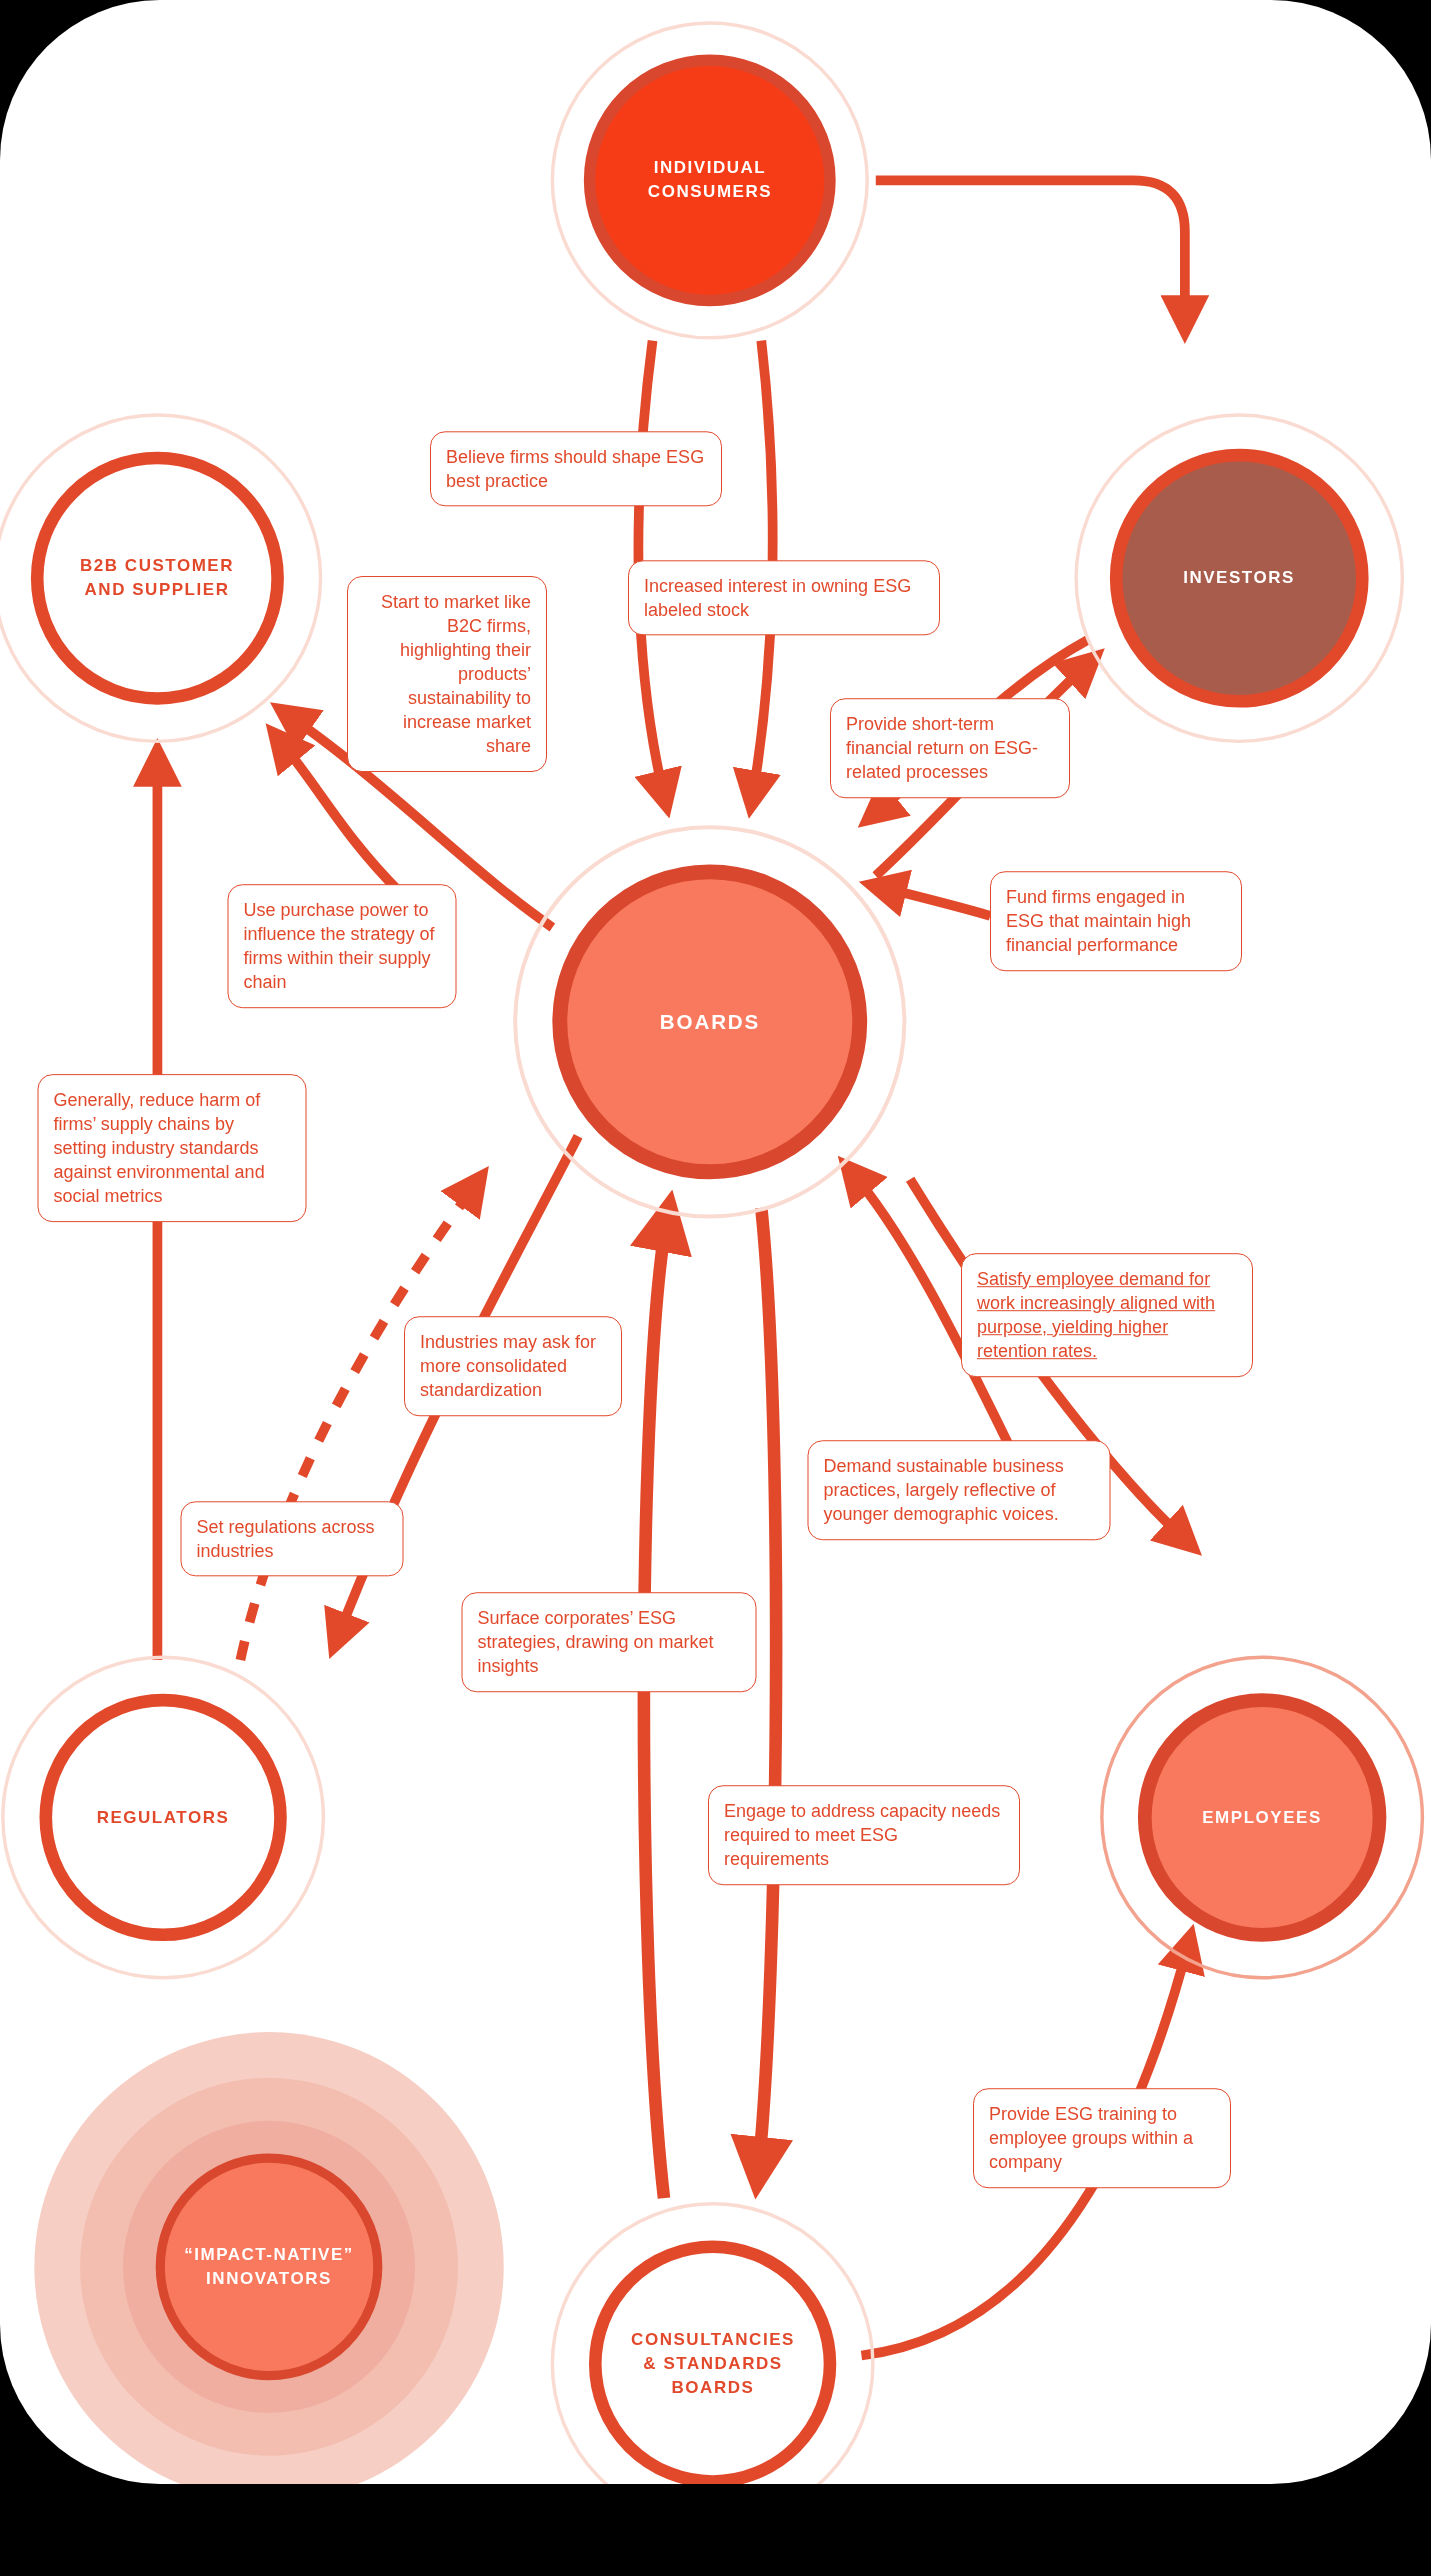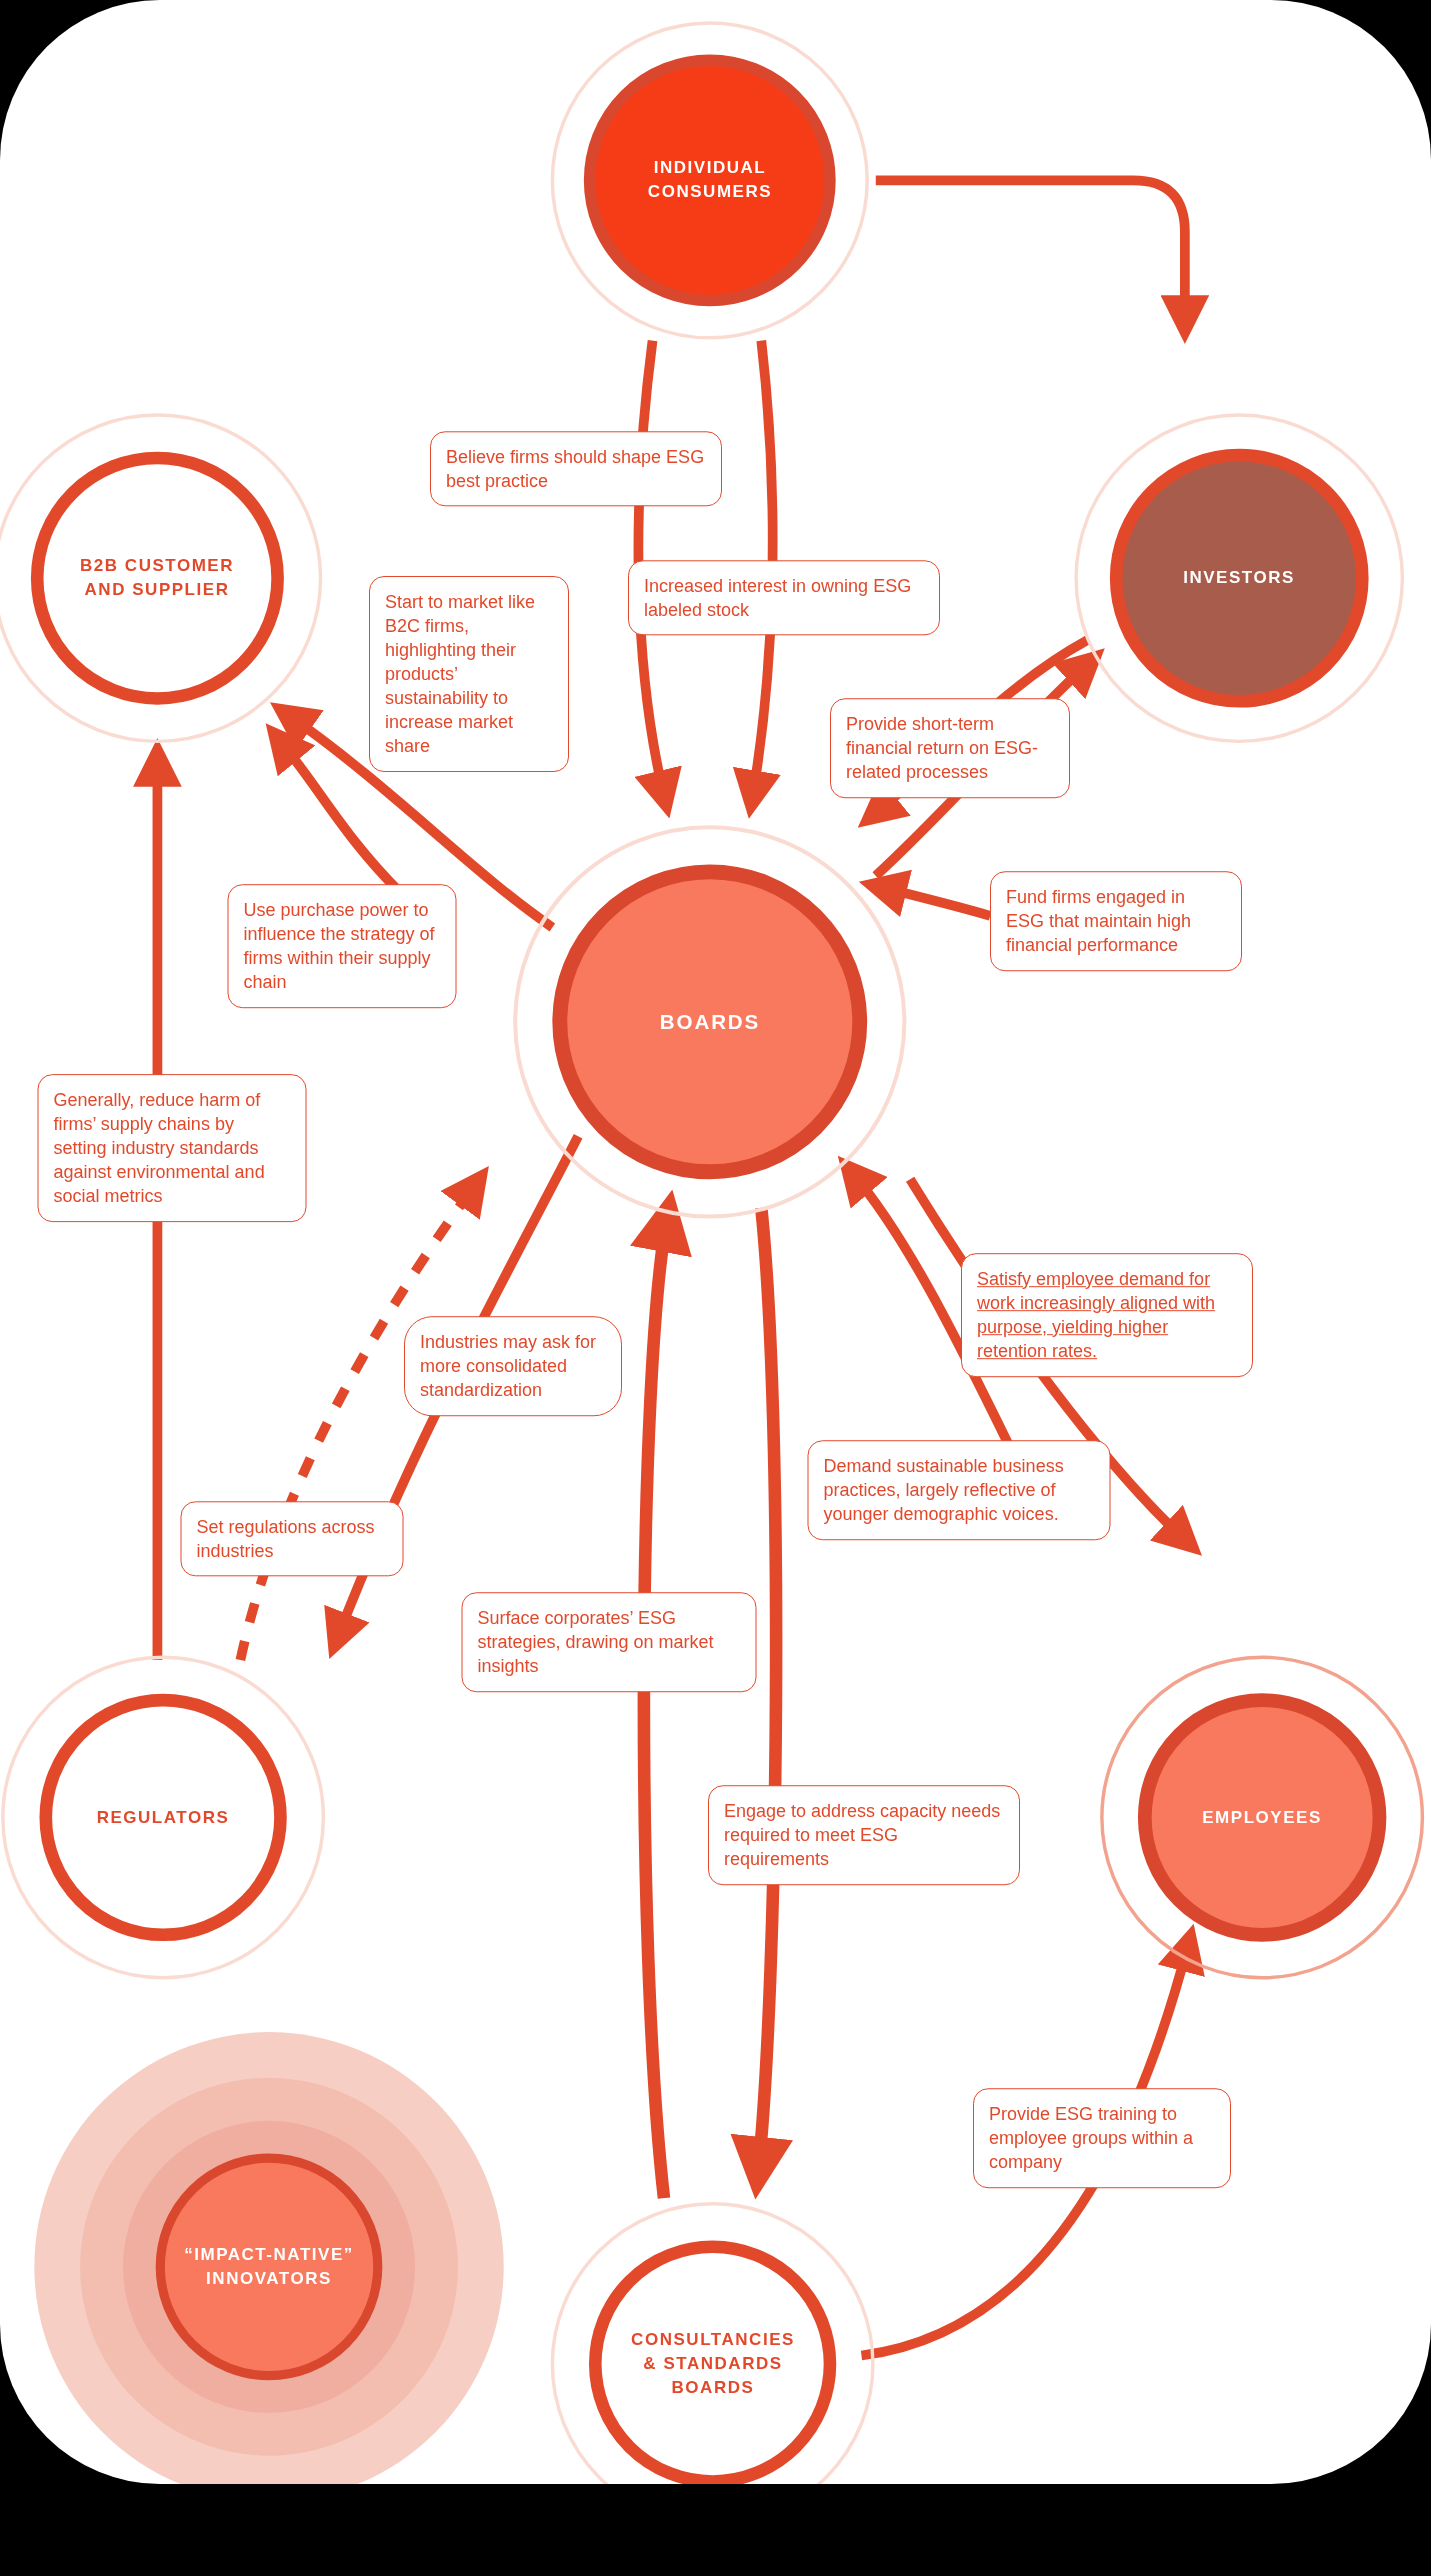--- a/index.html
+++ b/index.html
@@ -122,33 +122,33 @@
   <div class="node-label" style="left:1262px;top:1818px;width:229px;font-size:17px;color:#FFFFFF;">EMPLOYEES</div>
 
   <div class="node-label" style="left:269px;top:2267px;width:229px;font-size:17px;color:#FFFFFF;">“IMPACT-NATIVE”<br>INNOVATORS</div>
 
   <div class="node-label" style="left:713px;top:2364px;width:218px;font-size:17px;color:#E2492B;">CONSULTANCIES<br>&amp; STANDARDS<br>BOARDS</div>
 
   <div class="callout" style="left:576px;top:469px;width:292px;">Believe firms should shape ESG best practice</div>
 
   <div class="callout" style="left:784px;top:598px;width:312px;">Increased interest in owning ESG labeled stock</div>
 
-  <div class="callout" style="left:469px;top:674px;width:200px;">Start to market like B2C firms, highlighting their products’ sustainability to increase market share</div>
+  <div class="callout" style="left:447px;top:674px;width:200px;text-align:right;">Start to market like B2C firms, highlighting their products’ sustainability to increase market share</div>
 
   <div class="callout" style="left:950px;top:748px;width:240px;">Provide short-term financial return on ESG-related processes</div>
 
   <div class="callout" style="left:1116px;top:921px;width:252px;">Fund firms engaged in ESG that maintain high financial performance</div>
 
   <div class="callout" style="left:342px;top:946px;width:229px;">Use purchase power to influence the strategy of firms within their supply chain</div>
 
   <div class="callout" style="left:172px;top:1148px;width:269px;">Generally, reduce harm of firms’ supply chains by setting industry standards against environmental and social metrics</div>
 
   <div class="callout" style="left:1107px;top:1315px;width:292px;text-decoration:underline;">Satisfy employee demand for work increasingly aligned with purpose, yielding higher retention rates.</div>
 
-  <div class="callout" style="left:513px;top:1366px;width:218px;border-radius:28px;">Industries may ask for more consolidated standardization</div>
+  <div class="callout" style="left:513px;top:1366px;width:218px;">Industries may ask for more consolidated standardization</div>
 
   <div class="callout" style="left:959px;top:1490px;width:303px;">Demand sustainable business practices, largely reflective of younger demographic voices.</div>
 
   <div class="callout" style="left:292px;top:1499px;width:223px;margin-top:40px;">Set regulations across industries</div>
 
   <div class="callout" style="left:609px;top:1642px;width:295px;">Surface corporates’ ESG strategies, drawing on market insights</div>
 
   <div class="callout" style="left:864px;top:1835px;width:312px;">Engage to address capacity needs required to meet ESG requirements</div>
 
   <div class="callout" style="left:1102px;top:2138px;width:258px;">Provide ESG training to employee groups within a company</div>

